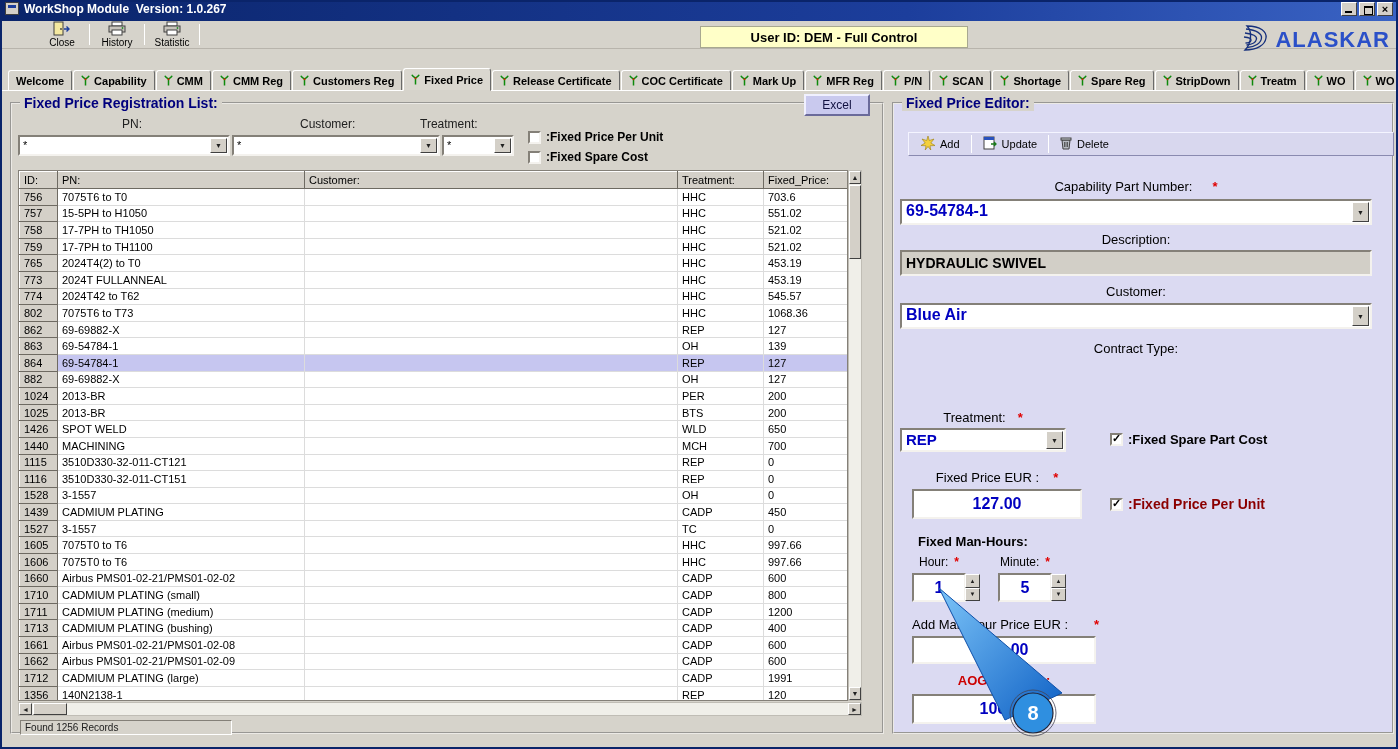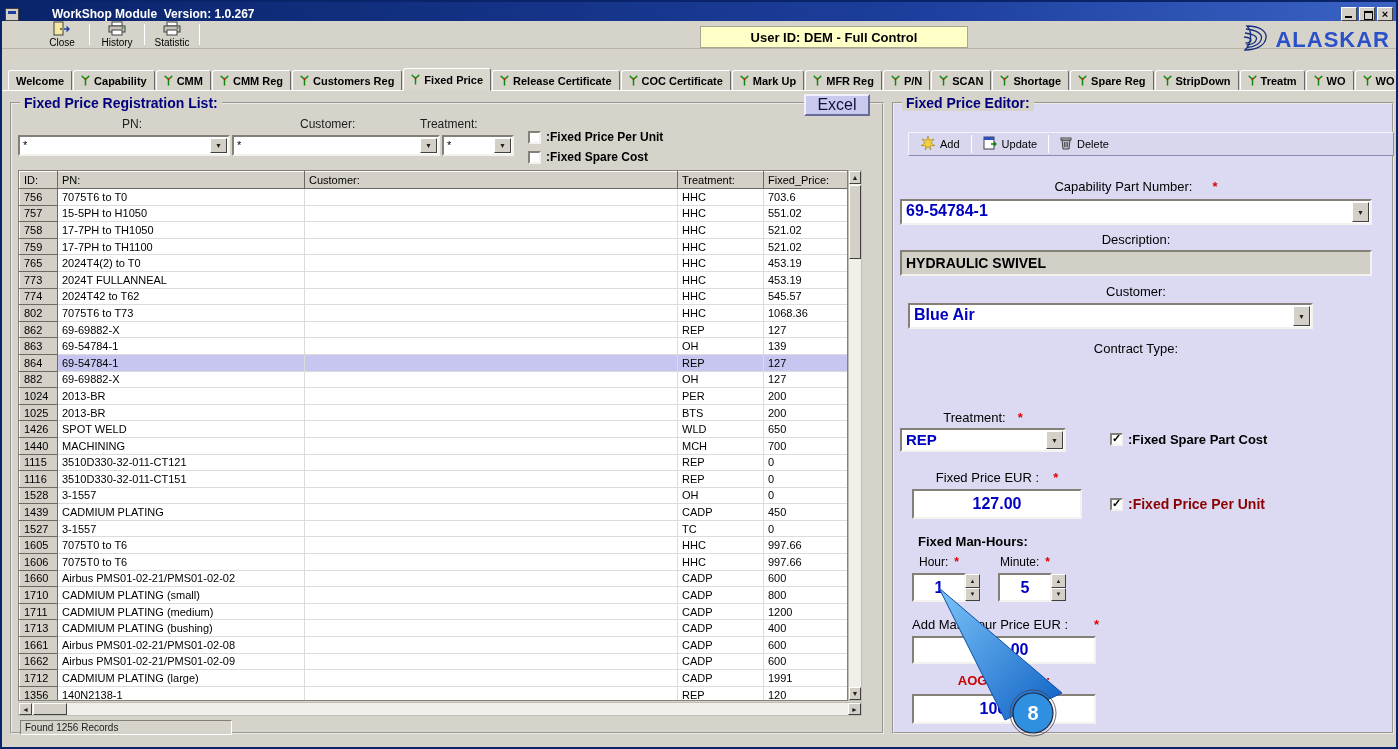--- a/index.html
+++ b/index.html
@@ -3,21 +3,21 @@
 <meta charset="utf-8">
 <style>
   * { margin:0; padding:0; box-sizing:border-box; }
   body { font-family:"Liberation Sans", sans-serif; background:#808080; }
   .window { position:relative; width:1398px; height:749px; background:#d6d3cb;
             border:2px solid #0a246a; overflow:hidden; }
 
   
   .titlebar { position:absolute; left:0; top:0; right:0; height:19px;
               background:linear-gradient(to right,#0a246a,#1c3e9c 65%,#3a63c4);
-              display:flex; align-items:flex-end; padding:0 3px;gap:28px; }
+              display:flex; align-items:flex-start; padding:0 3px; }
   .titlebar .appicon { width:14px; height:13px; background:#d4d0c8; border:1px solid #404040;
               margin-right:5px; position:relative; }
   .titlebar .appicon::after{ content:""; position:absolute; left:2px; top:2px; width:8px; height:3px; background:#1c3e9c; }
   .titlebar .ttext { color:#fff; font-weight:bold; font-size:12px; white-space:pre; }
   .wctrls { margin-left:auto; display:flex; gap:2px; }
   .wbtn { width:16px; height:14px; background:#d4d0c8; border:1px solid;
           border-color:#fff #404040 #404040 #fff; position:relative; font-size:9px;
           display:flex; align-items:center; justify-content:center; font-weight:bold; }
   .wbtn.min::after{ content:""; position:absolute; left:3px; bottom:2px; width:7px; height:2px; background:#000; }
   .wbtn.res::after{ content:""; position:absolute; left:4px; top:3px; width:7px; height:6px; border:1px solid #000; border-top-width:2px; background:#d4d0c8; }
@@ -48,21 +48,21 @@
 
   
   .group { position:absolute; border:2px groove #eceae6; }
   .gtitle { position:absolute; top:-9px; left:8px; background:#d6d3cb; padding:0 4px;
             color:#00007d; font-weight:bold; font-size:14px; }
 
   #leftgroup { left:8px; top:100px; width:874px; height:632px; }
   #rightgroup { left:890px; top:100px; width:502px; height:632px; background:#dbdaf2; }
 
   .lavbtn { position:absolute; background:#c9c9ee; border:2px solid; border-color:#f0f0ff #6a6a9a #6a6a9a #f0f0ff;
-            font-size:16px; display:flex; align-items:center; justify-content:center; color:#101040; }
+            font-size:12px; display:flex; align-items:center; justify-content:center; color:#101040; }
 
   
   .flabel { position:absolute; font-size:12px; color:#202020; }
   .combo { position:absolute; height:21px; background:#fff; border:2px solid; border-color:#848078 #f4f2ee #f4f2ee #848078;
            font-size:11px; padding:2px 20px 0 3px; }
   .combo .drop, .drop2 { position:absolute; right:1px; top:1px; bottom:1px; width:17px; background:#d4d0c8;
            border:1px solid; border-color:#fff #404040 #404040 #fff; display:flex; align-items:center;
            justify-content:center; font-size:7px; color:#202020; }
   .cb { position:absolute; display:flex; align-items:center; gap:5px; font-size:12px; font-weight:bold; }
   .cbbox { width:13px; height:13px; background:#fff; border:2px solid; border-color:#848078 #f4f2ee #f4f2ee #848078;
@@ -675,21 +675,21 @@
     </div>
     <div class="edcombo" style="left:6px; top:95px; width:472px;">
       <span>69-54784-1</span>
       <span class="drop2">▼</span>
     </div>
 
     <div class="edlabel" style="left:6px; top:128px; width:472px;">Description:</div>
     <div class="edgrey" style="left:6px; top:146px; width:472px; height:26px;">HYDRAULIC SWIVEL</div>
 
     <div class="edlabel" style="left:6px; top:180px; width:472px;">Customer:</div>
-    <div class="edcombo" style="left:14px; top:199px; width:405px;">
+    <div class="edcombo" style="left:6px; top:199px; width:472px;">
       <span>Blue Air</span>
       <span class="drop2">▼</span>
     </div>
 
     <div class="edlabel" style="left:6px; top:237px; width:472px;">Contract Type:</div>
 
     <div class="edlabel" style="left:6px; top:306px; width:166px;">
       <span>Treatment:</span><span class="req" style="margin-left:12px;">*</span>
     </div>
     <div class="edcombo" style="left:6px; top:324px; width:166px; height:24px; font-size:15px;">

